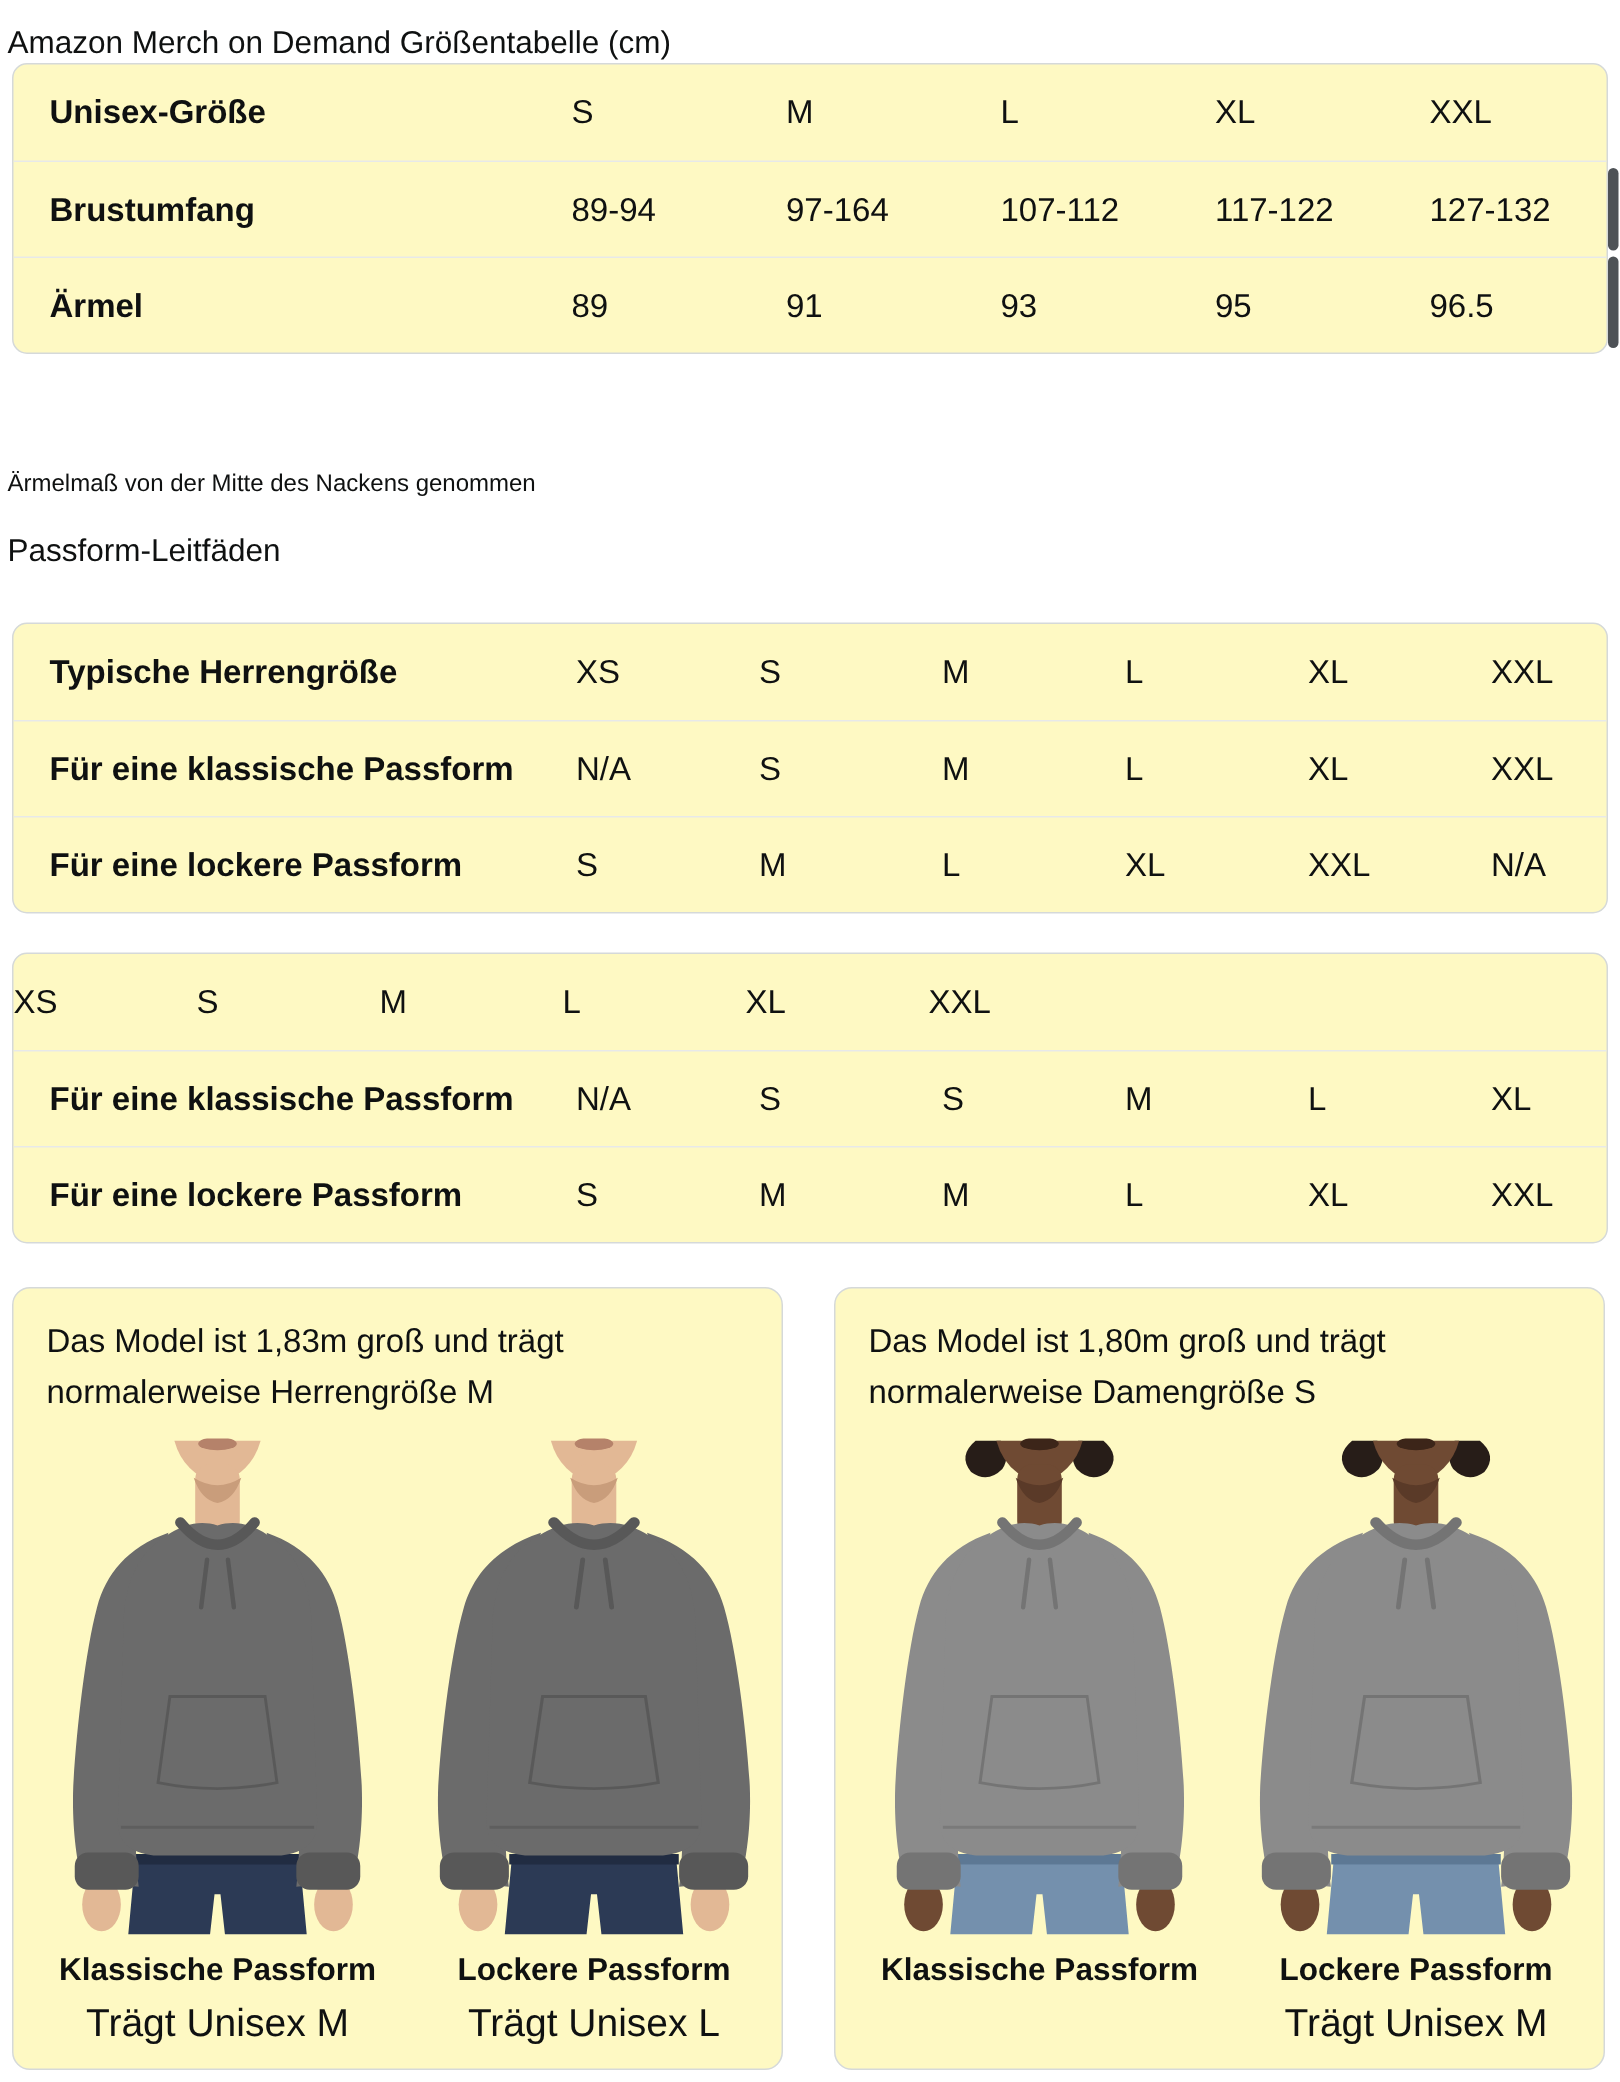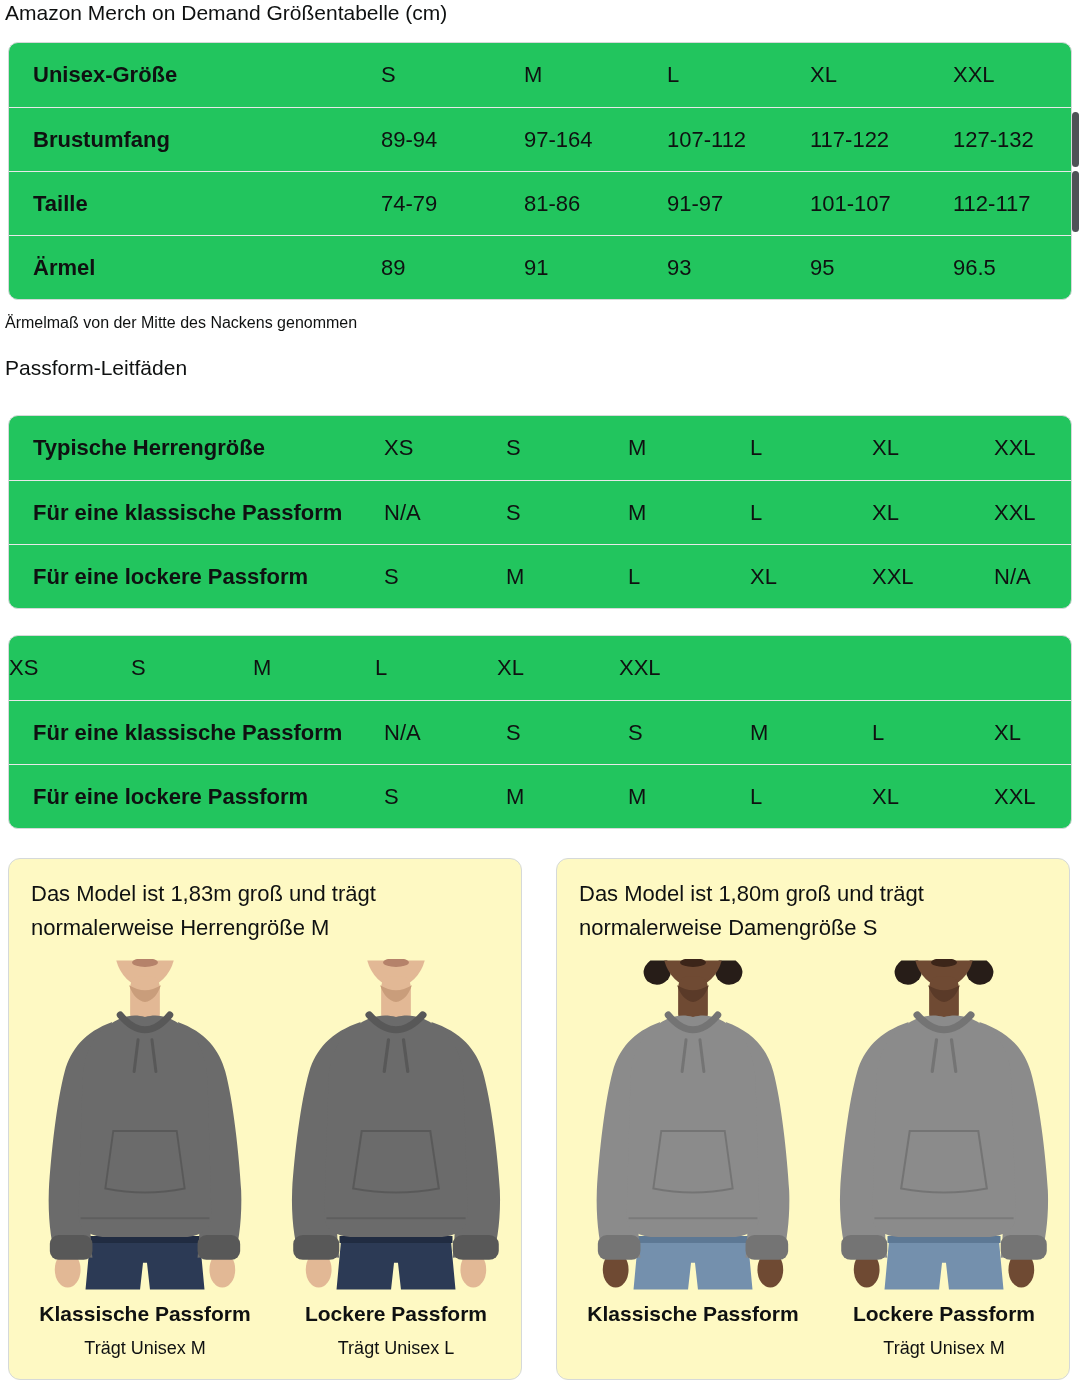--- a/index.html
+++ b/index.html
@@ -5,23 +5,23 @@
   :root{
     --text:#0f1111; --border:#d5d9d9; --divider:#e7e9e9; --scrollbar:#4e5256;
   }
   *{box-sizing:border-box;}
   html,body{margin:0;padding:0;}
   body{
     width:1080px;height:1388px;position:relative;background:#fff;
     font-family:"Liberation Sans","DejaVu Sans",sans-serif;color:var(--text);
     overflow:hidden;
   }
-  .page-title{position:absolute;left:5px;top:0;font-size:21px;line-height:26px;}
+  .page-title{position:absolute;left:5px;top:16px;font-size:21px;line-height:26px;}
   .tbl{position:absolute;left:8px;width:1064px;border:1px solid var(--border);
-       border-radius:10px;background:#22c55e;overflow:hidden;}
+       border-radius:10px;background:#fef9c3;overflow:hidden;}
   .tr{display:flex;align-items:center;height:64px;border-top:1px solid var(--divider);}
   .tr:first-child{border-top:none;}
   .lbl{padding-left:24px;font-weight:bold;font-size:22px;flex:0 0 auto;}
   .val{font-size:22px;flex:0 0 auto;}
   .tbl.five .lbl{width:372px;}
   .tbl.five .val{width:143px;}
   .tbl.six .lbl{width:375px;}
   .tbl.six .val{width:122px;}
   #size-table{top:42px;}
   .footnote{position:absolute;left:5px;top:314px;font-size:16px;}
@@ -31,21 +31,21 @@
   .cards{position:absolute;left:8px;top:858px;display:flex;gap:34px;}
   .card{width:514px;height:522px;border:1px solid var(--border);border-radius:12px;
         padding:18px 22px 16px 22px;background:#fef9c3;}
   .card-desc{font-size:22px;line-height:34px;}
   .figs{display:flex;justify-content:space-between;margin-top:14px;gap:23px;}
   .figcol{width:228px;}
   .fig{width:228px;height:332px;}
   .fig svg{width:228px;height:332px;display:block;}
   .fig-caption{text-align:center;margin-top:8px;}
   .fit-label{font-weight:bold;font-size:21px;line-height:30px;}
-  .size-label{font-size:18px;line-height:30px;margin-top:4px;}
+  .size-label{font-size:26px;line-height:30px;margin-top:4px;}
   
   .fig.male{--skin:#e2b895;--skin-shade:#c99d7b;--mouth:#b5826a;--hoodie:#6b6b6b;
             --hoodie-dark:#585858;--jeans:#2c3a55;--jeans-dark:#212c42;--hair:transparent;}
   .fig.female{--skin:#6f4a33;--skin-shade:#5a3a28;--mouth:#3c2519;--hoodie:#8b8b8b;
             --hoodie-dark:#747474;--jeans:#7490ad;--jeans-dark:#5d7894;--hair:#271d18;}
   .fig .skinfill{fill:var(--skin);}
   .fig .skinshade{fill:var(--skin-shade);}
   .fig .mouth{fill:var(--mouth);}
   .fig .hair{fill:var(--hair);}
   .fig .hoodiefill{fill:var(--hoodie);}
@@ -79,28 +79,20 @@
   </div>
   <div class="tr">
     <div class="lbl">Brustumfang</div>
     <div class="val">89-94</div>
     <div class="val">97-164</div>
     <div class="val">107-112</div>
     <div class="val">117-122</div>
     <div class="val">127-132</div>
   </div>
   <div class="tr">
-    <div class="lbl">Taille</div>
-    <div class="val">74-79</div>
-    <div class="val">81-86</div>
-    <div class="val">91-97</div>
-    <div class="val">101-107</div>
-    <div class="val">112-117</div>
-  </div>
-  <div class="tr">
     <div class="lbl">Ärmel</div>
     <div class="val">89</div>
     <div class="val">91</div>
     <div class="val">93</div>
     <div class="val">95</div>
     <div class="val">96.5</div>
   </div>
 </div>
 
 <div class="footnote">Ärmelmaß von der Mitte des Nackens genommen</div>

